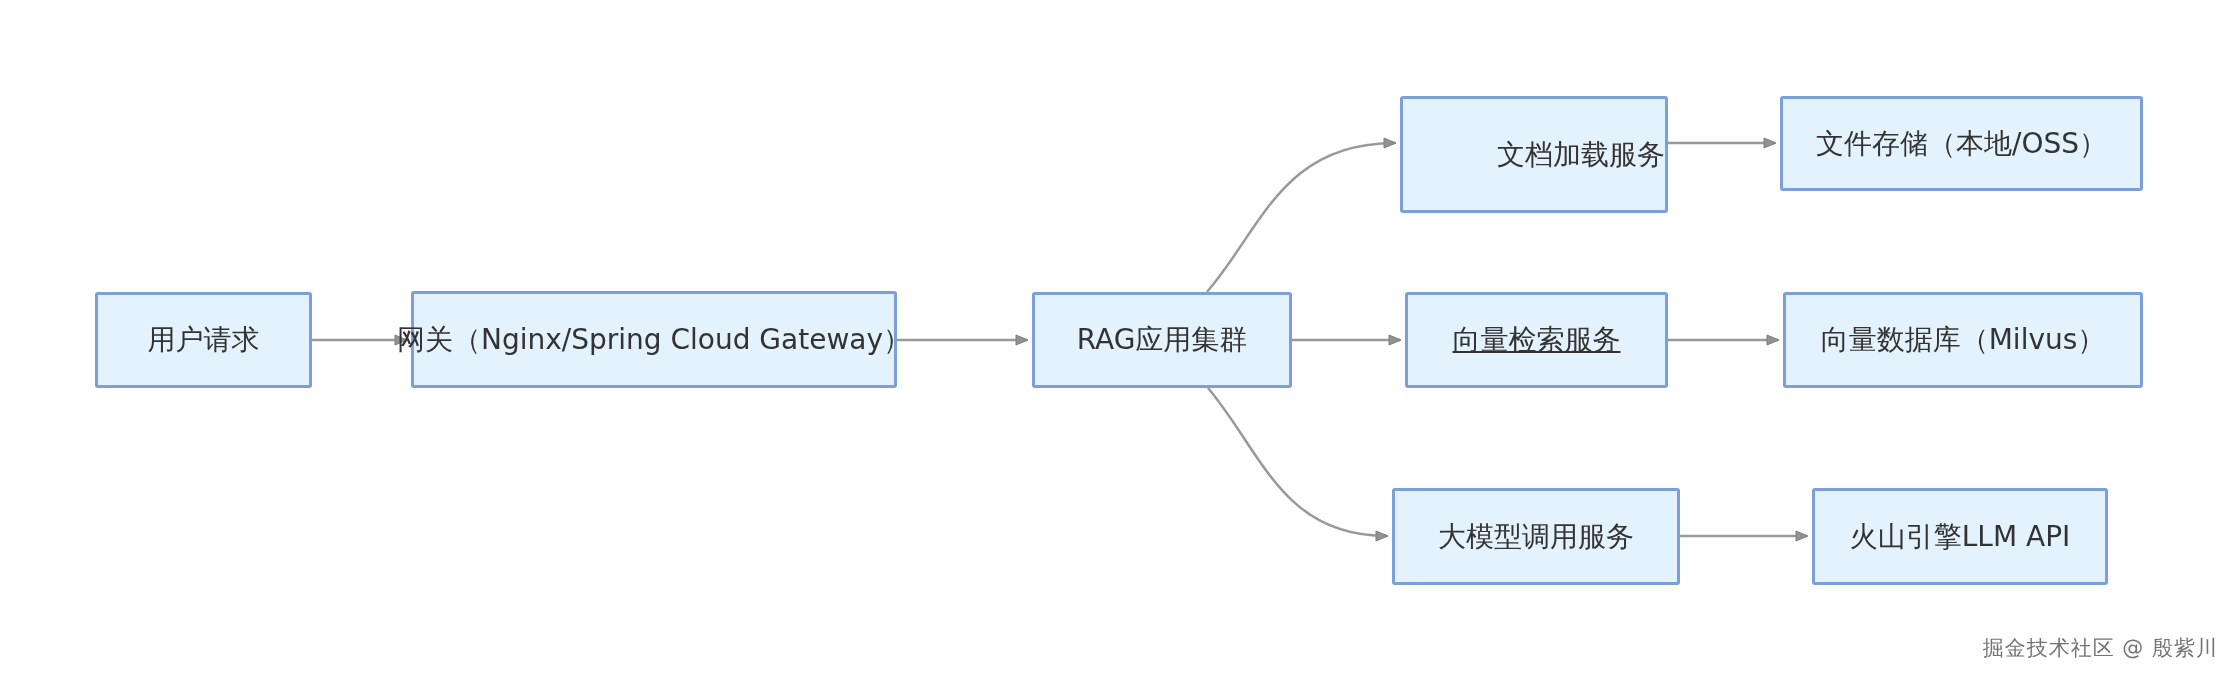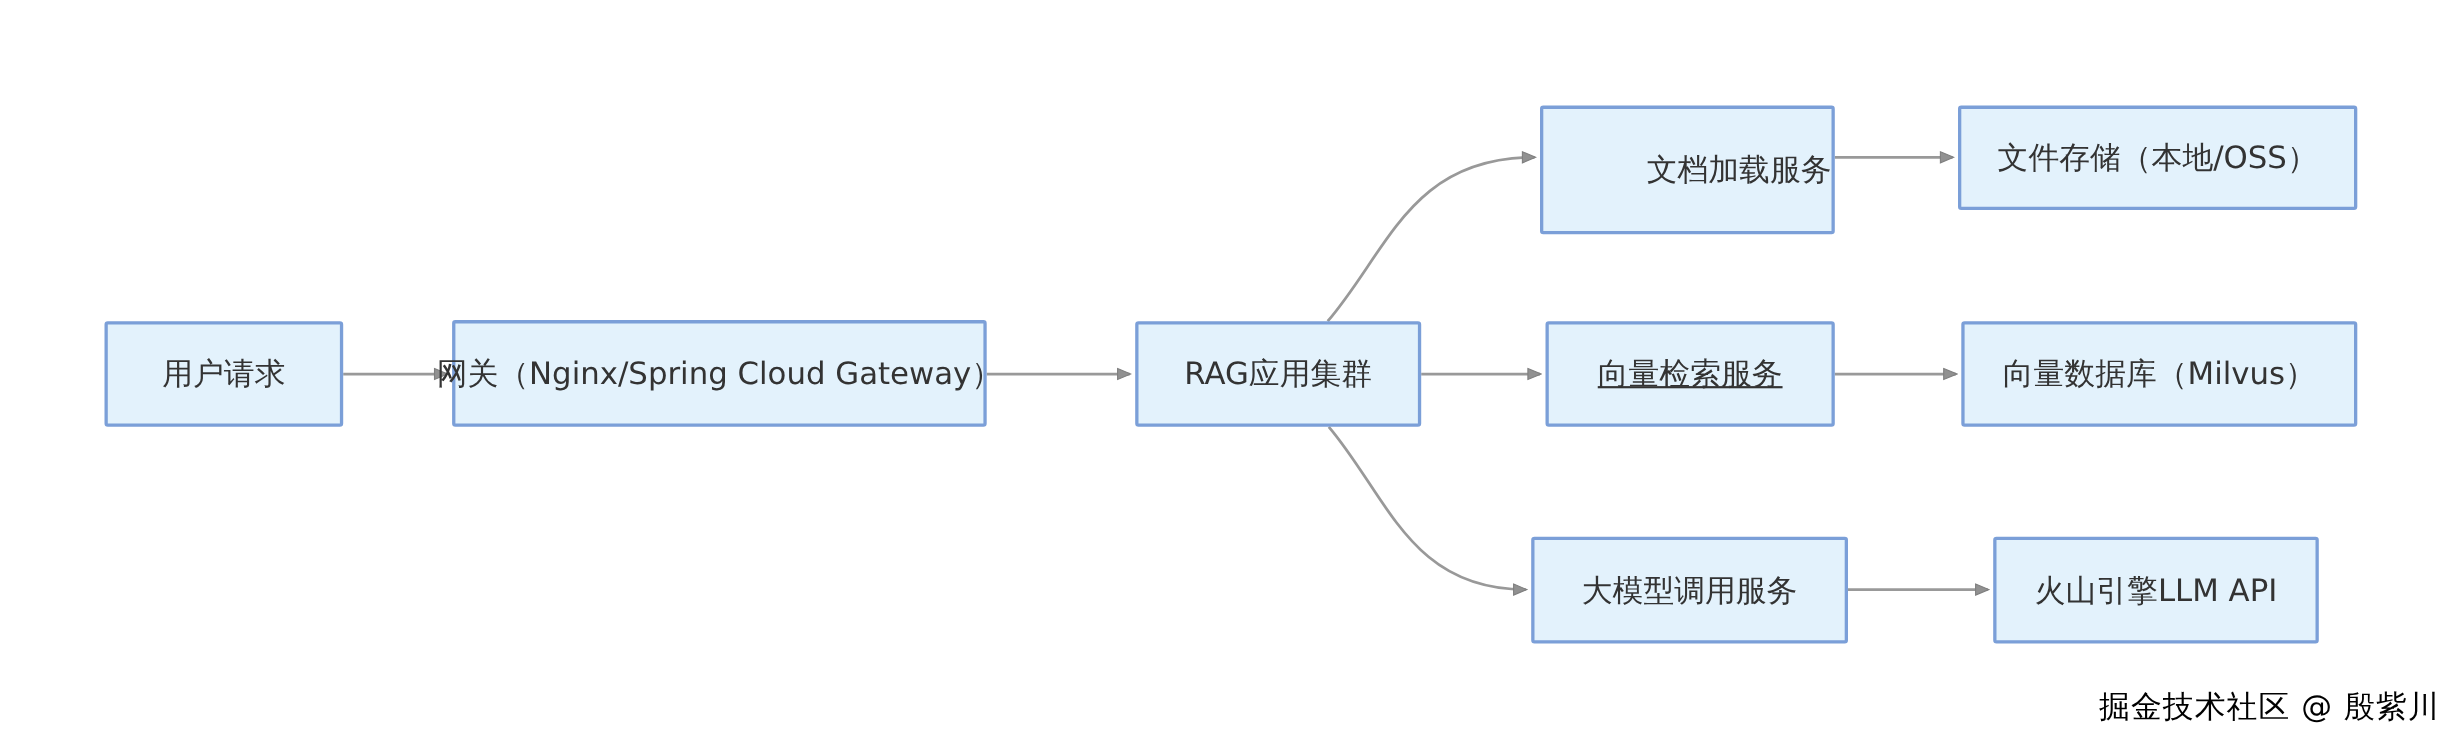--- a/index.html
+++ b/index.html
@@ -33,22 +33,22 @@
     text-align: center;
     color: #333333;
     font-size: 28px;
     line-height: 1.2;
     white-space: nowrap;
   }
   .watermark {
     position: absolute;
     right: 22px;
     bottom: 18px;
-    font-size: 28px;
-    color: #000000;
+    font-size: 21px;
+    color: #737373;
     text-shadow: 2px 2px 0 #ffffff, 1px 1px 0 rgba(255,255,255,0.85);
     letter-spacing: 1px;
     white-space: nowrap;
   }
 </style>
 </head>
 <body>
 
 <div class="canvas">
 

